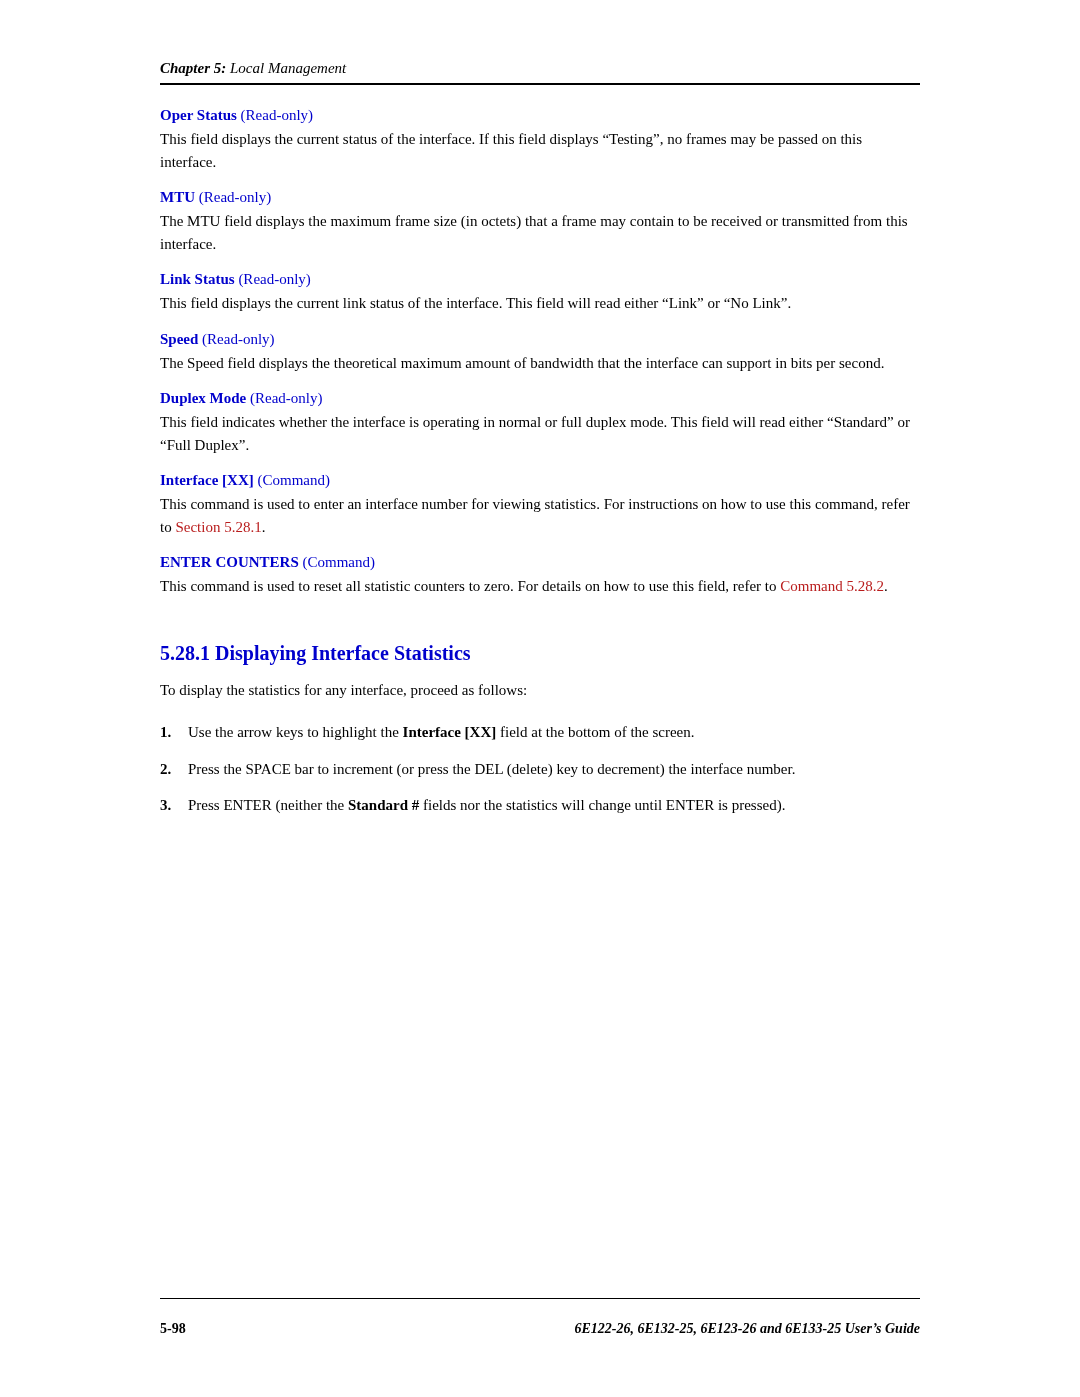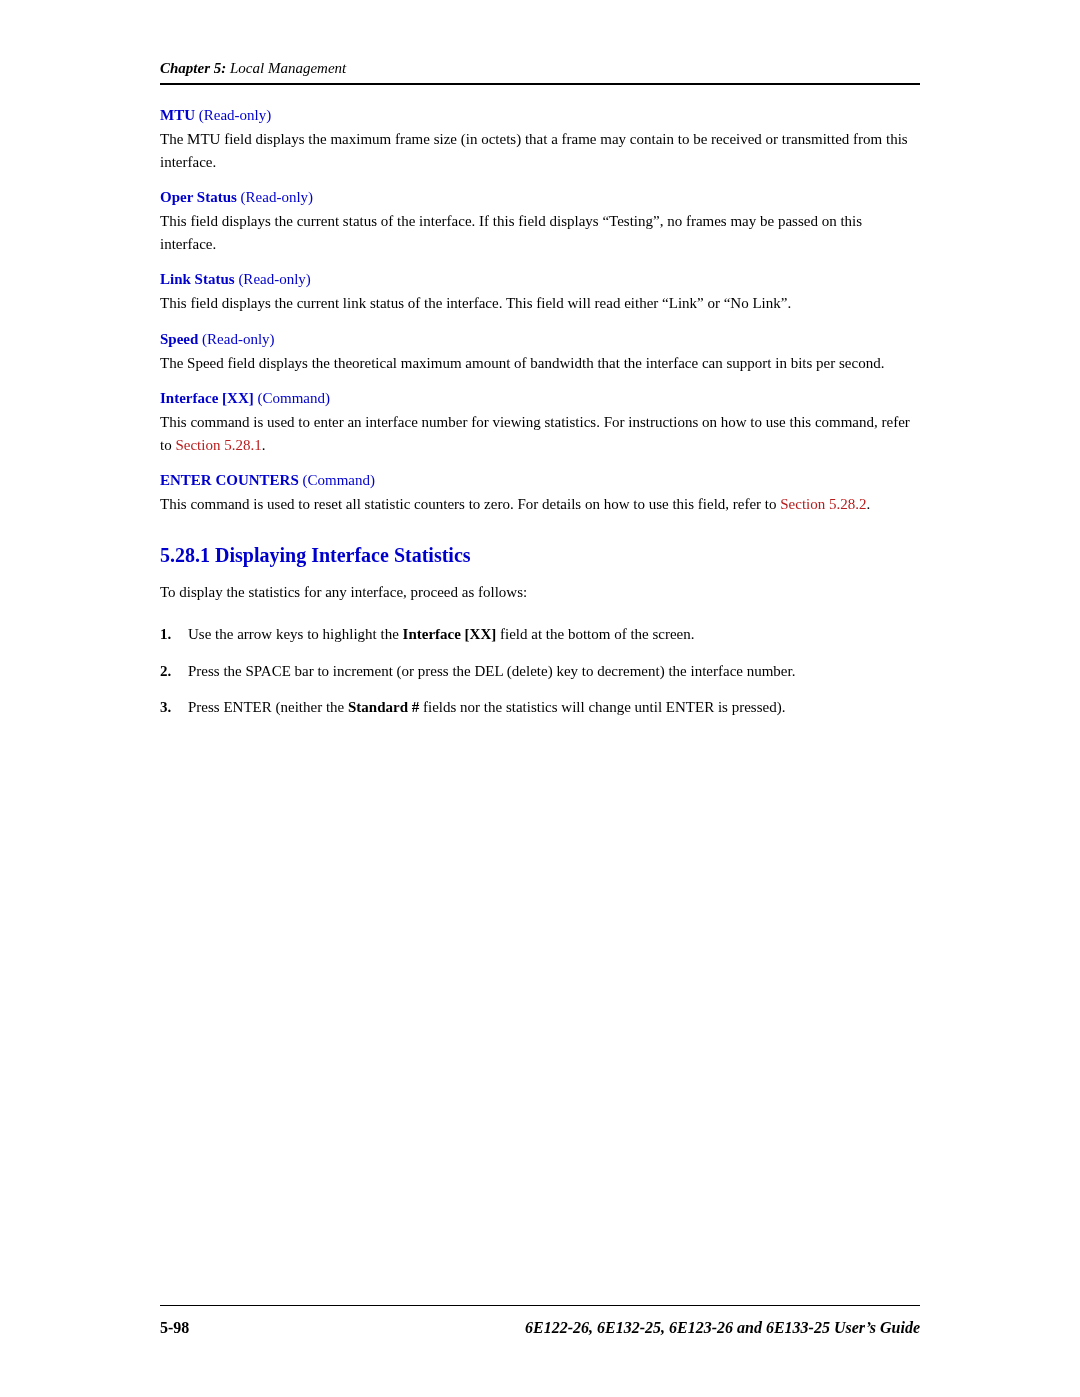--- a/index.html
+++ b/index.html
@@ -63,21 +63,21 @@
 
     .field-body {
       font-size: 15px;
       line-height: 1.5;
     }
 
     .section-heading {
       font-size: 20px;
       font-weight: bold;
       color: #0000cc;
-      margin-top: 12px;
+      margin-top: 28px;
       margin-bottom: 14px;
     }
 
     .section-intro {
       font-size: 15px;
       line-height: 1.5;
       margin-bottom: 20px;
     }
 
     .numbered-list {
@@ -104,25 +104,25 @@
       flex: 1;
     }
 
     .link-text {
       color: #b91c1c;
     }
 
     .footer {
       border-top: 1px solid #000000;
       margin-top: auto;
-      padding-top: 13px;
+      padding-top: 22px;
       display: flex;
       justify-content: space-between;
       align-items: center;
-      font-size: 16px;
+      font-size: 14px;
     }
 
     .footer-left {
       font-weight: bold;
     }
 
     .footer-right {
       font-style: italic;
       font-weight: bold;
     }
@@ -137,74 +137,82 @@
 <div class="page">
 
   <div class="chapter-header">
     <span class="chapter-title">
       <strong>Chapter 5:</strong><span> Local Management</span>
     </span>
   </div>
 
   <div class="field-section">
     <div class="field-title">
+      <span class="field-name">Oper Status</span>
+      <span> </span>
+      <span class="field-qualifier">(Read-only)</span>
+    </div>
+    <div class="field-body">This field displays the current status of the interface. If this field displays “Testing”, no frames may be passed on this interface.</div>
+  </div>
+
+  <div class="field-section">
+    <div class="field-title">
       <span class="field-name">MTU</span>
       <span> </span>
       <span class="field-qualifier">(Read-only)</span>
     </div>
     <div class="field-body">The MTU field displays the maximum frame size (in octets) that a frame may contain to be received or transmitted from this interface.</div>
   </div>
 
   <div class="field-section">
     <div class="field-title">
-      <span class="field-name">Oper Status</span>
-      <span> </span>
-      <span class="field-qualifier">(Read-only)</span>
-    </div>
-    <div class="field-body">This field displays the current status of the interface. If this field displays “Testing”, no frames may be passed on this interface.</div>
-  </div>
-
-  <div class="field-section">
-    <div class="field-title">
       <span class="field-name">Link Status</span>
       <span> </span>
       <span class="field-qualifier">(Read-only)</span>
     </div>
     <div class="field-body">This field displays the current link status of the interface. This field will read either “Link” or “No Link”.</div>
   </div>
 
   <div class="field-section">
     <div class="field-title">
       <span class="field-name">Speed</span>
       <span> </span>
       <span class="field-qualifier">(Read-only)</span>
     </div>
     <div class="field-body">The Speed field displays the theoretical maximum amount of bandwidth that the interface can support in bits per second.</div>
   </div>
 
+  <div class="field-section">
+    <div class="field-title">
+      <span class="field-name">Duplex Mode</span>
+      <span> </span>
+      <span class="field-qualifier">(Read-only)</span>
+    </div>
+    <div class="field-body">This field indicates whether the interface is operating in normal or full duplex mode. This field will read either “Standard” or “Full Duplex”.</div>
+  </div>
 
   <div class="field-section">
     <div class="field-title">
       <span class="field-name">Interface [XX]</span>
       <span> </span>
       <span class="field-qualifier">(Command)</span>
     </div>
     <div class="field-body">
       <span>This command is used to enter an interface number for viewing statistics. For instructions on how to use this command, refer to </span><span class="link-text">Section 5.28.1</span><span>.</span>
     </div>
   </div>
 
   <div class="field-section">
     <div class="field-title">
       <span class="field-name">ENTER COUNTERS</span>
       <span> </span>
       <span class="field-qualifier">(Command)</span>
     </div>
     <div class="field-body">
-      <span>This command is used to reset all statistic counters to zero. For details on how to use this field, refer to </span><span class="link-text">Section 5.28.2</span><span>.</span>
+      <span>This command is used to reset all statistic counters to zero. For details on how to use this field, refer to </span><span class="link-text">Command 5.28.2</span><span>.</span>
     </div>
   </div>
 
   <div class="field-section">
     <div class="section-heading">
       <span>5.28.1</span>
       <span>  </span>
       <span>Displaying Interface Statistics</span>
     </div>
 

